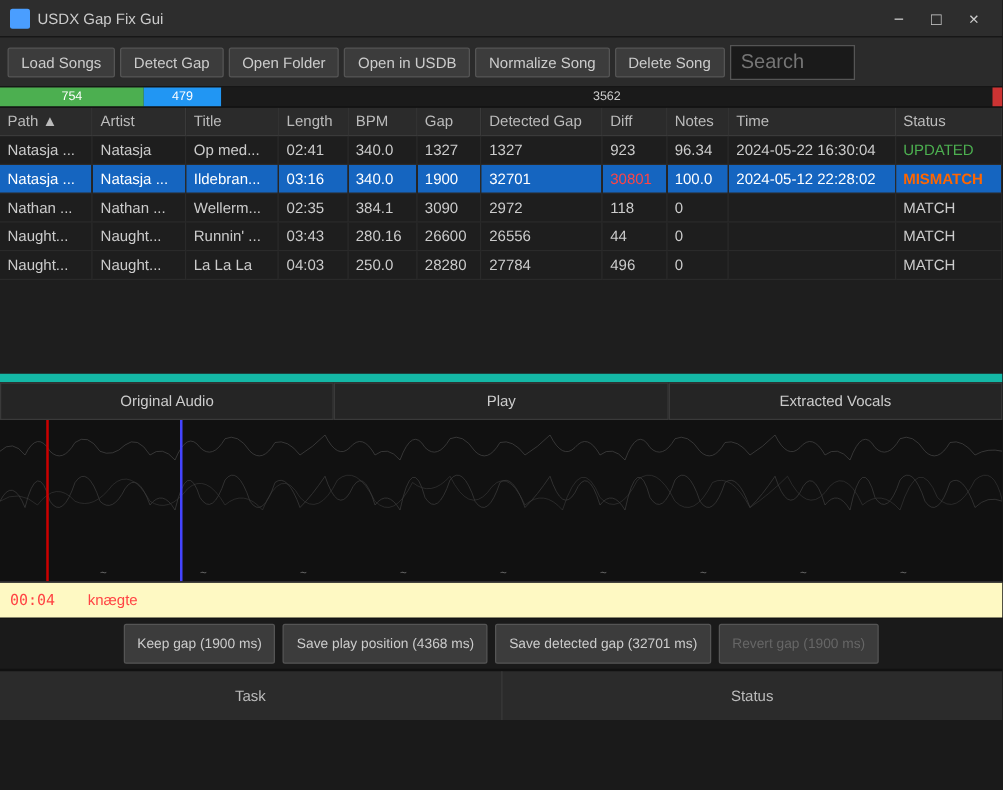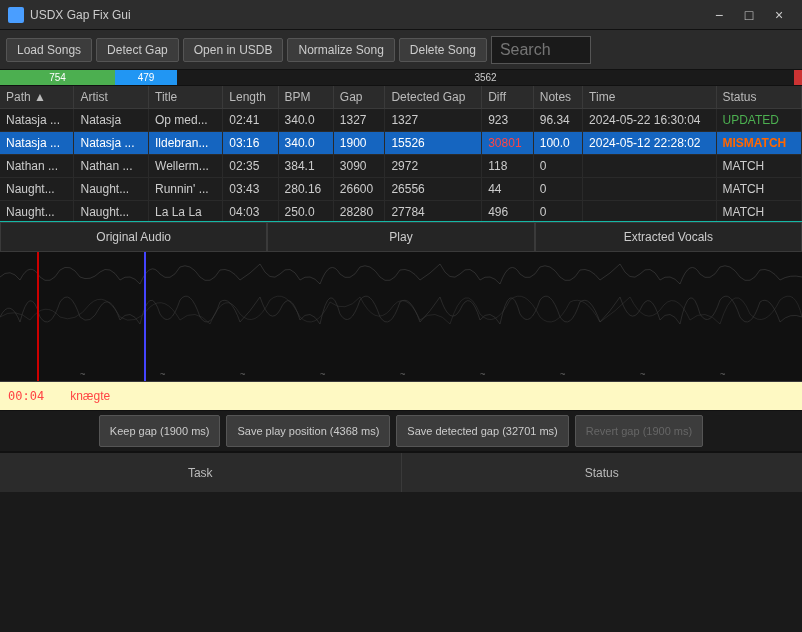--- a/index.html
+++ b/index.html
@@ -110,22 +110,22 @@
       background: #cc3333;
       height: 100%;
       width: 8px;
       display: flex; align-items: center; justify-content: center;
     }
 
     
     .table-container {
       background: #1e1e1e;
       overflow-y: auto;
-      height: 136px;
-      border-bottom: 1px solid #14b8a6;
+      height: 220px;
+      border-bottom: 7px solid #14b8a6;
     }
     table {
       width: 100%;
       border-collapse: collapse;
     }
     thead tr {
       background: #2b2b2b;
       position: sticky; top: 0;
     }
     th {
@@ -263,20 +263,21 @@
   <div class="titlebar-controls">
     <button class="titlebar-btn">−</button>
     <button class="titlebar-btn">□</button>
     <button class="titlebar-btn close">×</button>
   </div>
 </div>
 
 <div class="toolbar">
   <button class="toolbar-btn">Load Songs</button>
   <button class="toolbar-btn">Detect Gap</button>
+  <button class="toolbar-btn">Open Folder</button>
   <button class="toolbar-btn">Open in USDB</button>
   <button class="toolbar-btn">Normalize Song</button>
   <button class="toolbar-btn">Delete Song</button>
   <input class="search-box" type="text" placeholder="Search" style="">
 
 </div>
 
 <div class="progress-bar-row">
   <div class="progress-green" style="width: 115px;">
     <span>754</span>
@@ -321,21 +322,21 @@
           <td>2024-05-22 16:30:04</td>
           <td class="status-updated">UPDATED</td>
         </tr>
         <tr class="selected">
           <td>Natasja ...</td>
           <td>Natasja ...</td>
           <td>Ildebran...</td>
           <td>03:16</td>
           <td>340.0</td>
           <td>1900</td>
-          <td>15526</td>
+          <td>32701</td>
           <td class="diff-highlight">30801</td>
           <td>100.0</td>
           <td>2024-05-12 22:28:02</td>
           <td class="status-mismatch">MISMATCH</td>
         </tr>
         <tr class="normal">
           <td>Nathan ...</td>
           <td>Nathan ...</td>
           <td>Wellerm...</td>
           <td>02:35</td>

